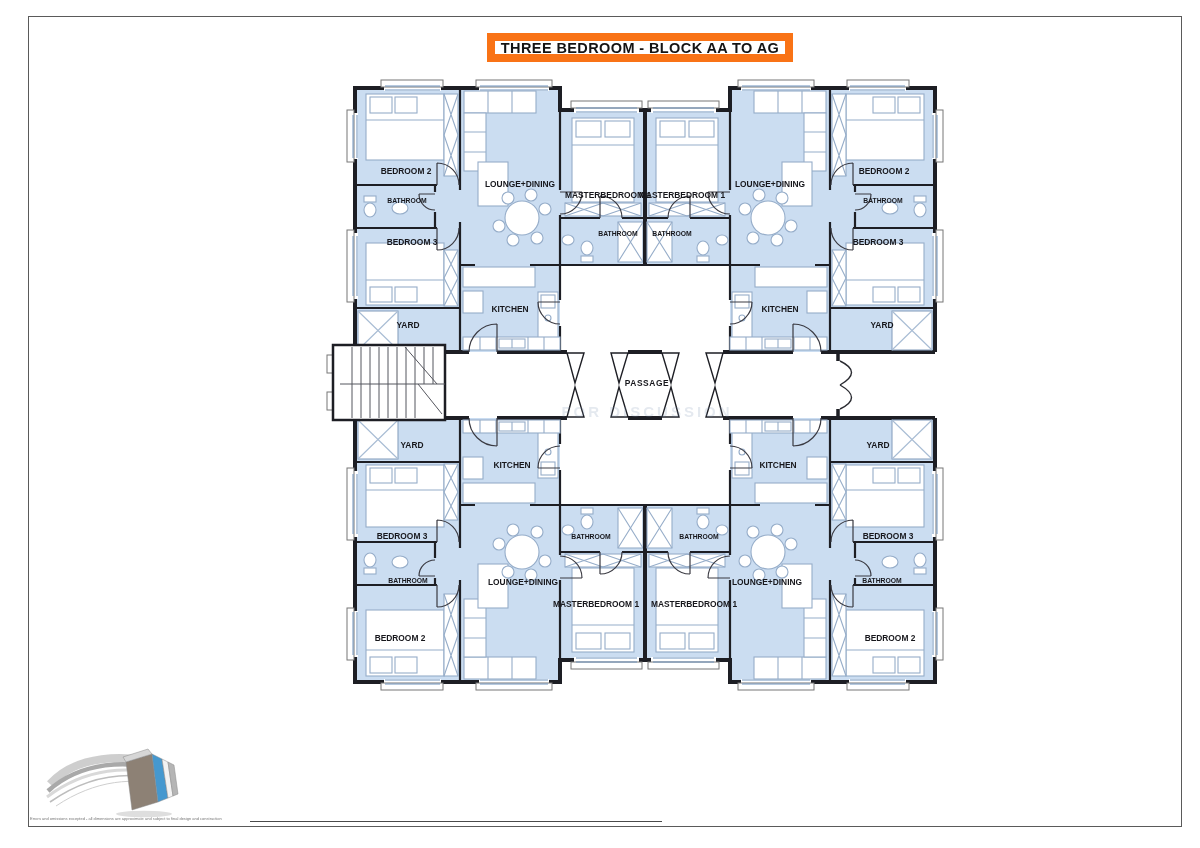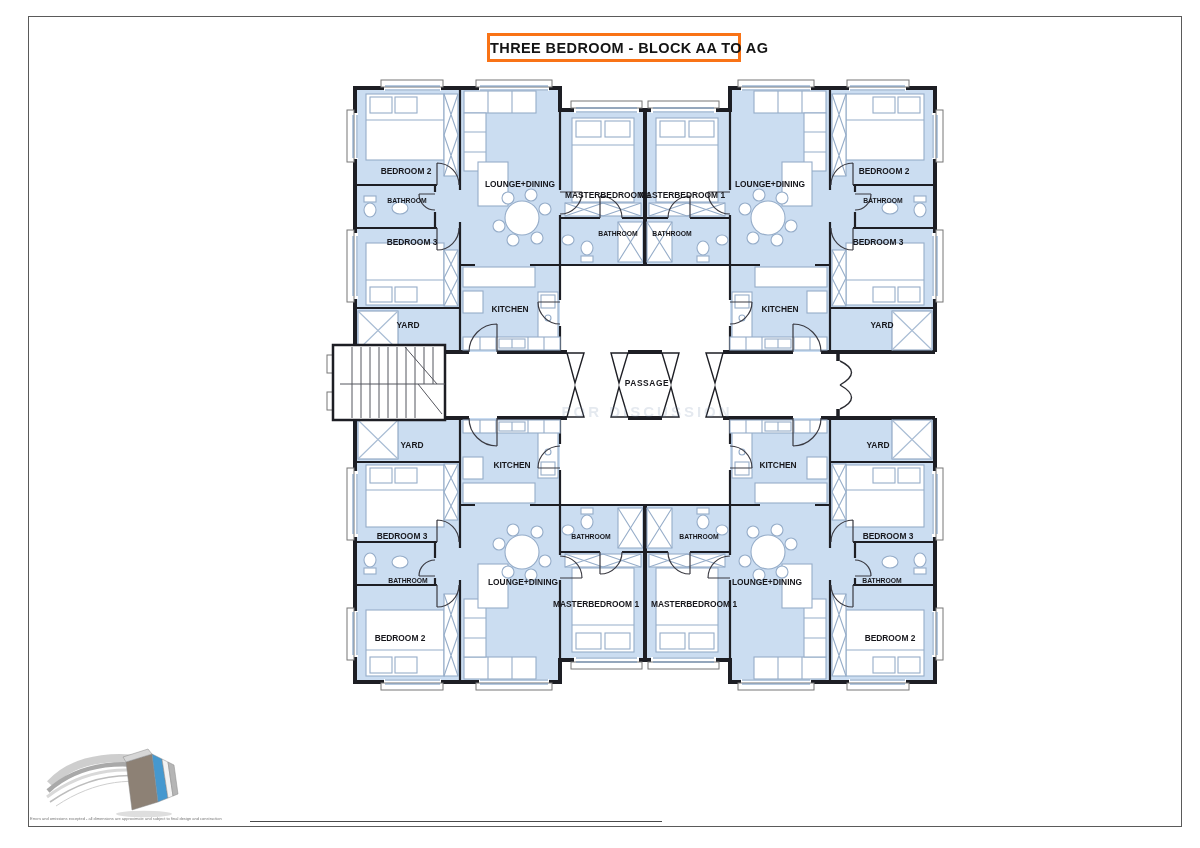--- a/index.html
+++ b/index.html
@@ -1,22 +1,22 @@
 <!DOCTYPE html>
 <html><head>
 <meta charset="utf-8">
 <style>
   html,body{margin:0;padding:0;background:#fff;width:1200px;height:848px;overflow:hidden;
             font-family:"Liberation Sans",sans-serif;}
   #page{position:relative;width:1200px;height:848px;background:#fff;}
   #frame{position:absolute;left:28px;top:16px;width:1152px;height:809px;
          border:1px solid #5a5a5a;pointer-events:none;}
-  #title-box{position:absolute;left:487px;top:33px;width:254px;height:29px;
-             background:#fff;border:3px solid #f97316;box-sizing:border-box;
-             display:flex;align-items:center;justify-content:flex-start;}
+  #title-box{position:absolute;left:487px;top:33px;width:306px;height:29px;
+             background:#fff;border:8px solid #f97316;box-sizing:border-box;
+             display:flex;align-items:center;justify-content:center;}
   #title-box span{font-weight:800;font-size:14.5px;letter-spacing:.4px;color:#141414;white-space:nowrap;}
   svg text.rl{font-family:"Liberation Sans",sans-serif;font-weight:700;font-size:8.4px;
               fill:#17171c;letter-spacing:0px;}
   svg text.wm{font-family:"Liberation Sans",sans-serif;font-weight:700;font-size:15px;
               letter-spacing:3px;fill:#7d93b2;opacity:.20;}
   
   #logo{position:absolute;left:40px;top:744px;width:320px;height:80px;}
   #fineprint{position:absolute;left:30px;top:816px;font-size:4px;color:#777;width:230px;
              white-space:nowrap;overflow:hidden;}
   #rule{position:absolute;left:250px;top:821px;width:412px;border-top:1.5px solid #4a4a4a;}

